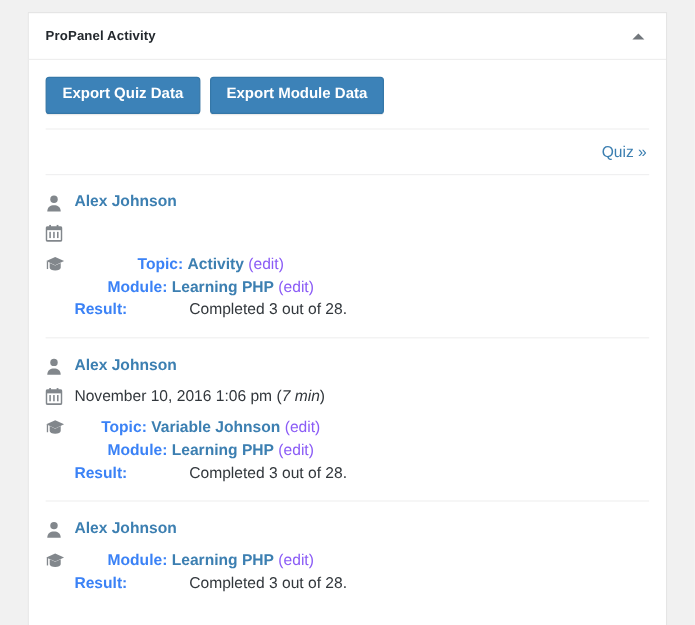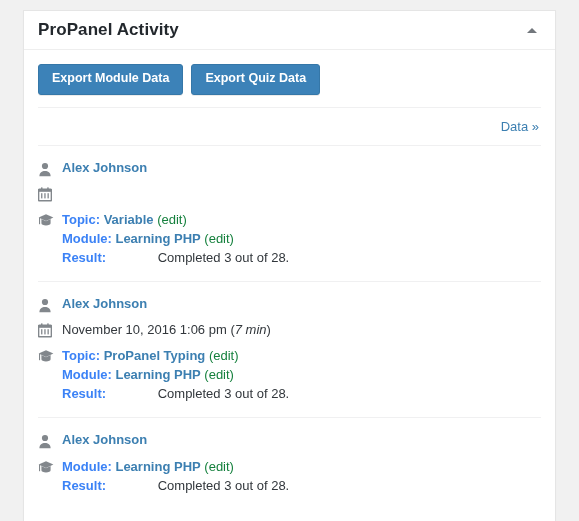--- a/index.html
+++ b/index.html
@@ -27,21 +27,21 @@
   }
   .panel-header {
     position: relative;
     height: 38px;
     border-bottom: 1px solid #eeeeee;
     display: flex;
     align-items: center;
     padding: 0 14px 0 14px;
   }
   .panel-title {
-    font-size: 17px;
+    font-size: 11px;
     font-weight: bold;
     color: #23282d;
     letter-spacing: 0.1px;
   }
   .toggle-btn {
     position: absolute;
     right: 10px;
     top: 50%;
     transform: translateY(-50%);
     width: 26px;
@@ -89,20 +89,21 @@
     padding: 11px 2px 11px 0;
     font-size: 13px;
   }
   a.link {
     color: #3c7fb1;
     text-decoration: none;
     cursor: pointer;
   }
   .entry {
     padding: 14px 0 14px 0;
+    text-align: center;
   }
   .entry-line {
     display: flex;
     align-items: flex-start;
     margin-bottom: 6px;
   }
   .entry-line:last-child { margin-bottom: 0; }
   .ico {
     flex: 0 0 24px;
     width: 24px;
@@ -138,21 +139,21 @@
     font-weight: bold;
     color: #3b82f6;
   }
   .val-link {
     color: #3c7fb1;
     font-weight: bold;
     text-decoration: none;
     cursor: pointer;
   }
   .edit-link {
-    color: #15803d;
+    color: #8b5cf6;
     font-weight: normal;
     text-decoration: none;
     cursor: pointer;
   }
   .val-plain { font-weight: normal; margin-left: 48px; }
   .sep {
     height: 1px;
     background: #f0f0f1;
   }
 </style>
@@ -164,28 +165,28 @@
   <div class="panel-header">
     <div class="panel-title">ProPanel Activity</div>
     <div class="toggle-btn">
       <span class="toggle-arrow"></span>
     </div>
   </div>
 
   <div class="panel-body">
 
     <div class="btn-row">
+      <button class="btn">Export Quiz Data</button>
       <button class="btn">Export Module Data</button>
-      <button class="btn">Export Quiz Data</button>
     </div>
 
     <div class="rule"></div>
 
     <div class="pager">
-      <a class="link">Data »</a>
+      <a class="link">Quiz »</a>
     </div>
 
     <div class="rule"></div>
 
     <div id="entry-list">
         <div class="entry">
           <div class="entry-line">
             <span class="ico">
               <svg width="14" height="15" viewBox="0 0 14 15">
                 <circle cx="7" cy="4" r="3.1" fill="#82878c"></circle>
@@ -209,21 +210,21 @@
           </div>
           <div class="entry-line">
             <span class="ico">
               <svg width="16" height="14" viewBox="0 0 16 14">
                 <path d="M8 1.2 L15.4 4.6 L8 8 L0.6 4.6 Z" fill="#82878c"></path>
                 <path d="M3.4 6.1 L3.4 10.2 C3.4 11.6 5.4 12.4 8 12.4 C10.6 12.4 12.6 11.6 12.6 10.2 L12.6 6.1 L8 8.2 Z" fill="#82878c"></path>
                 <rect x="1.0" y="4.8" width="1.1" height="6.4" fill="#82878c"></rect>
               </svg>
             </span>
             <div class="detail-block">
-              <div class="detail-row"><span class="lbl">Topic:</span> <a class="val-link">Variable</a> <a class="edit-link">(edit)</a></div>
+              <div class="detail-row"><span class="lbl">Topic:</span> <a class="val-link">Activity</a> <a class="edit-link">(edit)</a></div>
               <div class="detail-row"><span class="lbl">Module:</span> <a class="val-link">Learning PHP</a> <a class="edit-link">(edit)</a></div>
               <div class="detail-row"><span class="lbl">Result:</span> <span class="val-plain">Completed 3 out of 28.</span></div>
             </div>
           </div>
         </div>
         <div class="sep"></div>
         <div class="entry">
           <div class="entry-line">
             <span class="ico">
               <svg width="14" height="15" viewBox="0 0 14 15">
@@ -249,21 +250,21 @@
           </div>
           <div class="entry-line">
             <span class="ico">
               <svg width="16" height="14" viewBox="0 0 16 14">
                 <path d="M8 1.2 L15.4 4.6 L8 8 L0.6 4.6 Z" fill="#82878c"></path>
                 <path d="M3.4 6.1 L3.4 10.2 C3.4 11.6 5.4 12.4 8 12.4 C10.6 12.4 12.6 11.6 12.6 10.2 L12.6 6.1 L8 8.2 Z" fill="#82878c"></path>
                 <rect x="1.0" y="4.8" width="1.1" height="6.4" fill="#82878c"></rect>
               </svg>
             </span>
             <div class="detail-block">
-              <div class="detail-row"><span class="lbl">Topic:</span> <a class="val-link">ProPanel Typing</a> <a class="edit-link">(edit)</a></div>
+              <div class="detail-row"><span class="lbl">Topic:</span> <a class="val-link">Variable Johnson</a> <a class="edit-link">(edit)</a></div>
               <div class="detail-row"><span class="lbl">Module:</span> <a class="val-link">Learning PHP</a> <a class="edit-link">(edit)</a></div>
               <div class="detail-row"><span class="lbl">Result:</span> <span class="val-plain">Completed 3 out of 28.</span></div>
             </div>
           </div>
         </div>
         <div class="sep"></div>
         <div class="entry">
           <div class="entry-line">
             <span class="ico">
               <svg width="14" height="15" viewBox="0 0 14 15">

